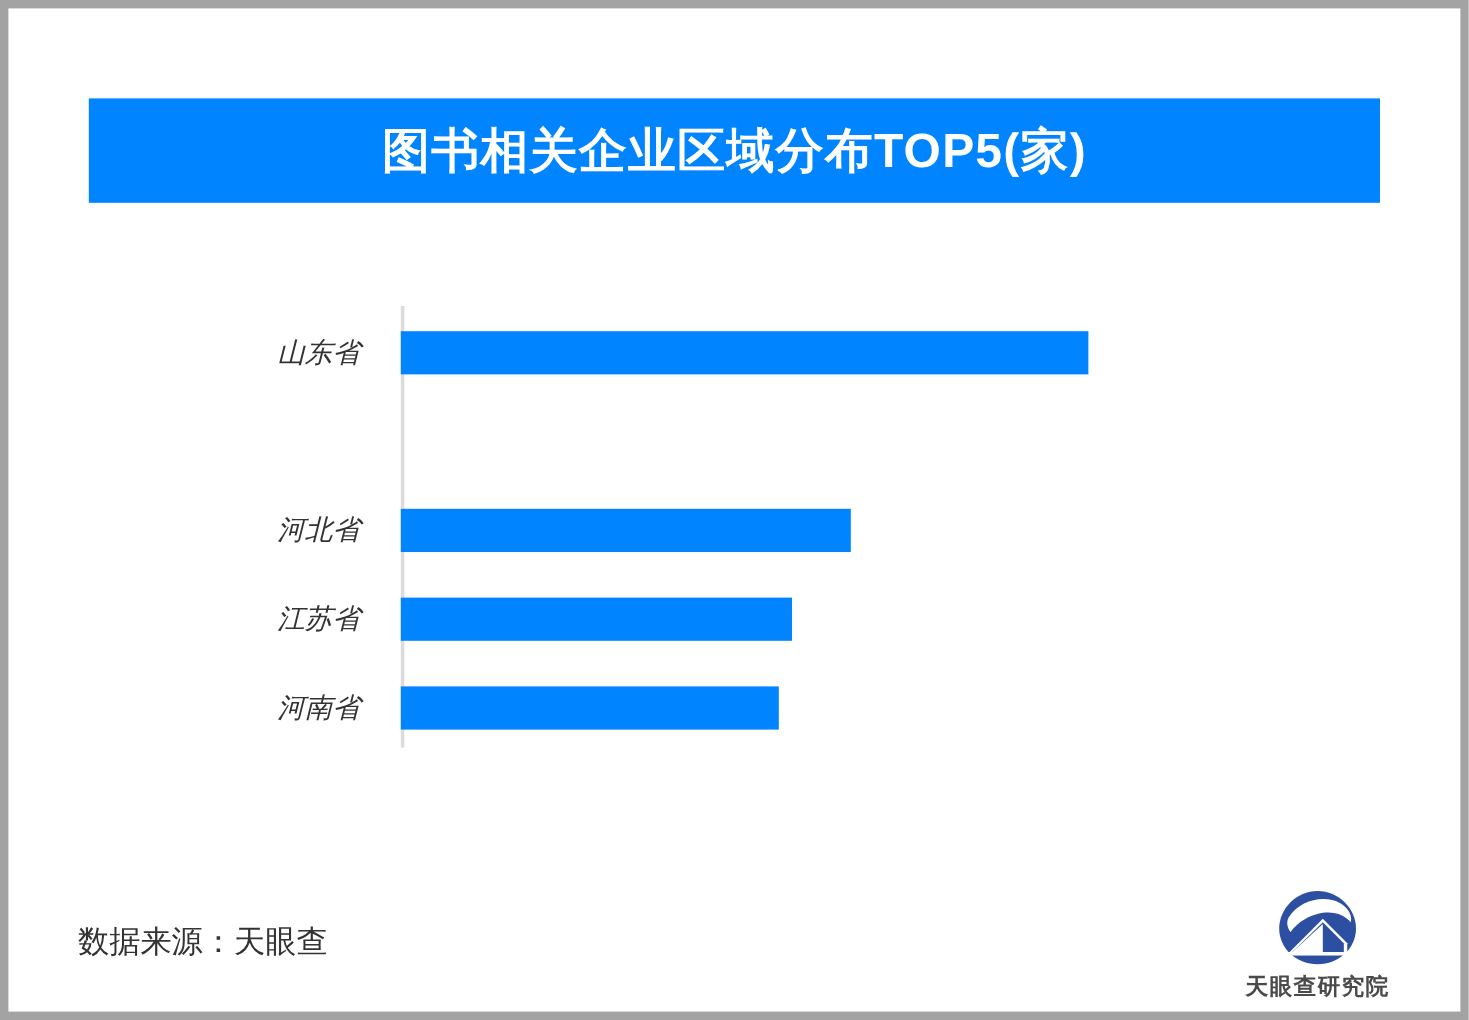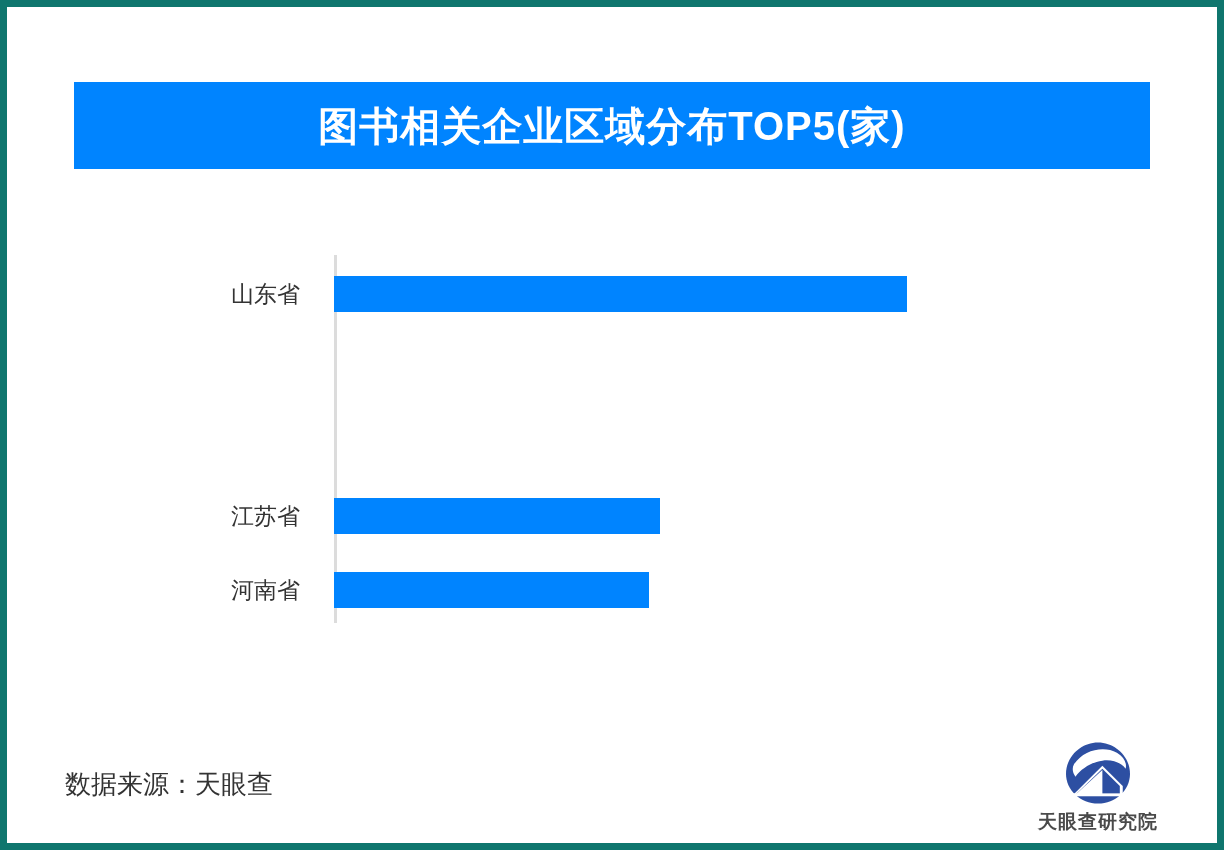--- a/index.html
+++ b/index.html
@@ -9,21 +9,21 @@
     overflow: hidden;
     font-family: "Liberation Sans", "DejaVu Sans", sans-serif;
   }
   body { background: #ffffff; }
 
   #page {
     position: relative;
     width: 1224px;
     height: 850px;
     background: #ffffff;
-    border: 7px solid #0f766e;
+    border: 7px solid #a3a3a3;
   }
 
   
   #title-banner {
     position: absolute;
     left: 67px;
     top: 75px;
     width: 1076px;
     height: 87px;
     background: #0084ff;
@@ -40,20 +40,21 @@
     white-space: nowrap;
   }
 
   
   #chart {
     position: absolute;
     left: 0;
     top: 0;
     width: 1210px;
     height: 836px;
+    font-style: italic;
   }
 
   #axis-line {
     position: absolute;
     left: 327px;
     top: 248px;
     width: 3px;
     height: 368px;
     background: #dcdcdc;
   }
@@ -143,20 +144,26 @@
     <div id="axis-line"></div>
 
     <div class="bar-row" id="row-0">
       <div class="bar-label">山东省</div>
       <div class="bar-track">
         <div class="bar-fill" style="width:573px" title="山东省: 9700"></div>
       </div>
     </div>
 
 
+    <div class="bar-row" id="row-2">
+      <div class="bar-label">河北省</div>
+      <div class="bar-track">
+        <div class="bar-fill" style="width:375px" title="河北省: 6350"></div>
+      </div>
+    </div>
 
     <div class="bar-row" id="row-3">
       <div class="bar-label">江苏省</div>
       <div class="bar-track">
         <div class="bar-fill" style="width:326px" title="江苏省: 5520"></div>
       </div>
     </div>
 
     <div class="bar-row" id="row-4">
       <div class="bar-label">河南省</div>

